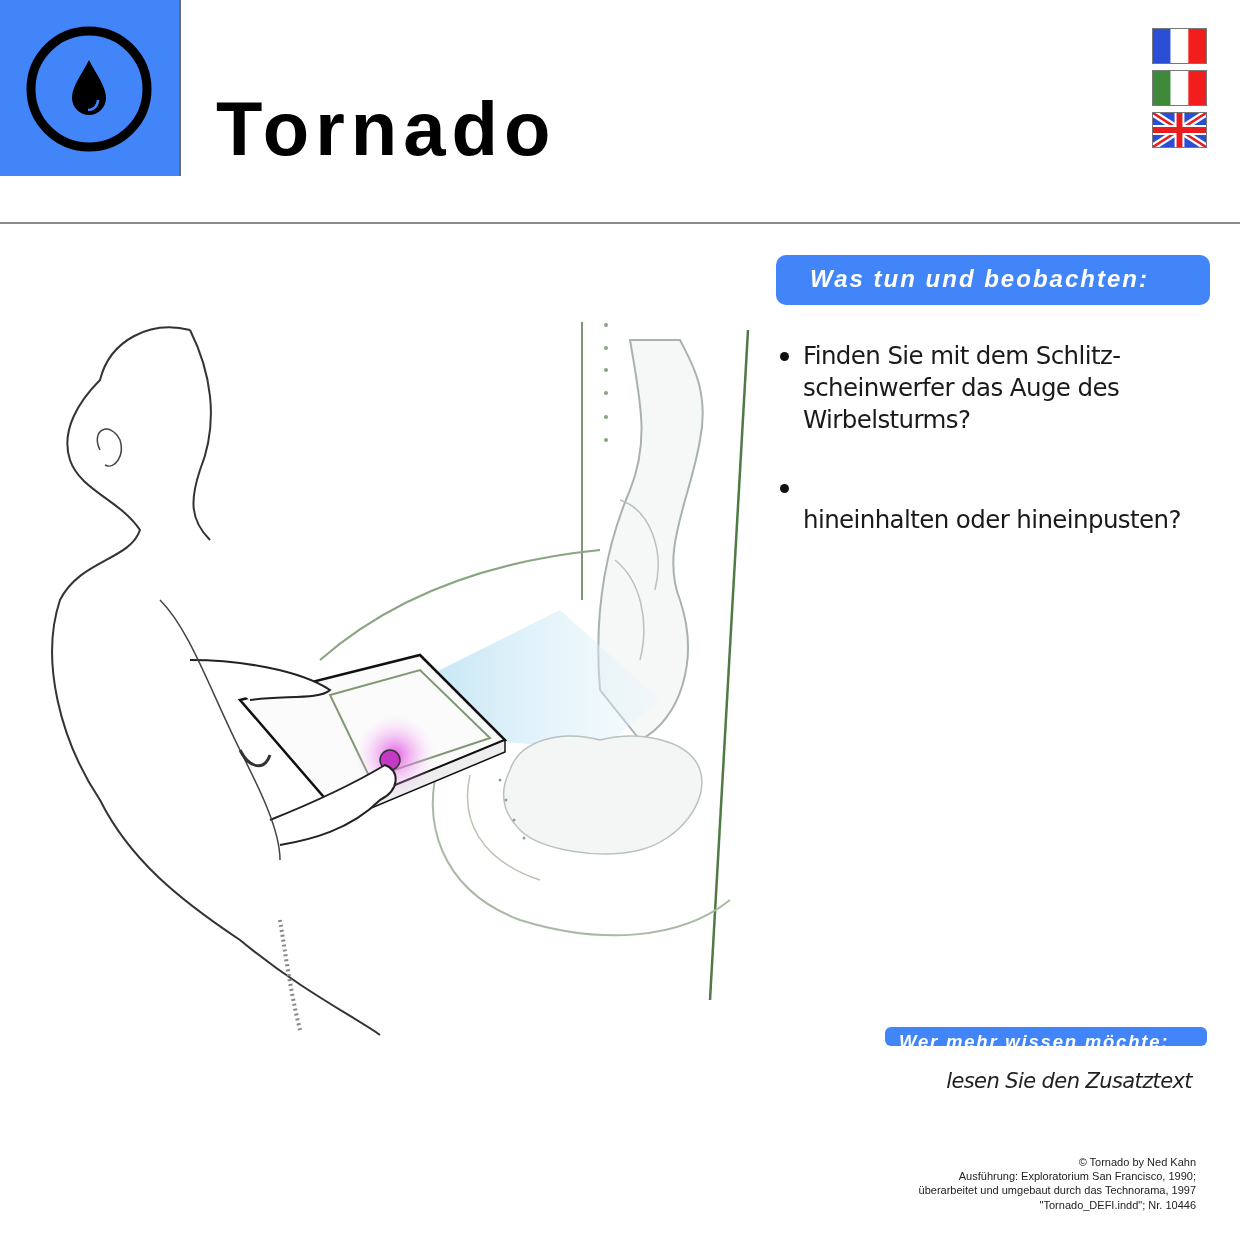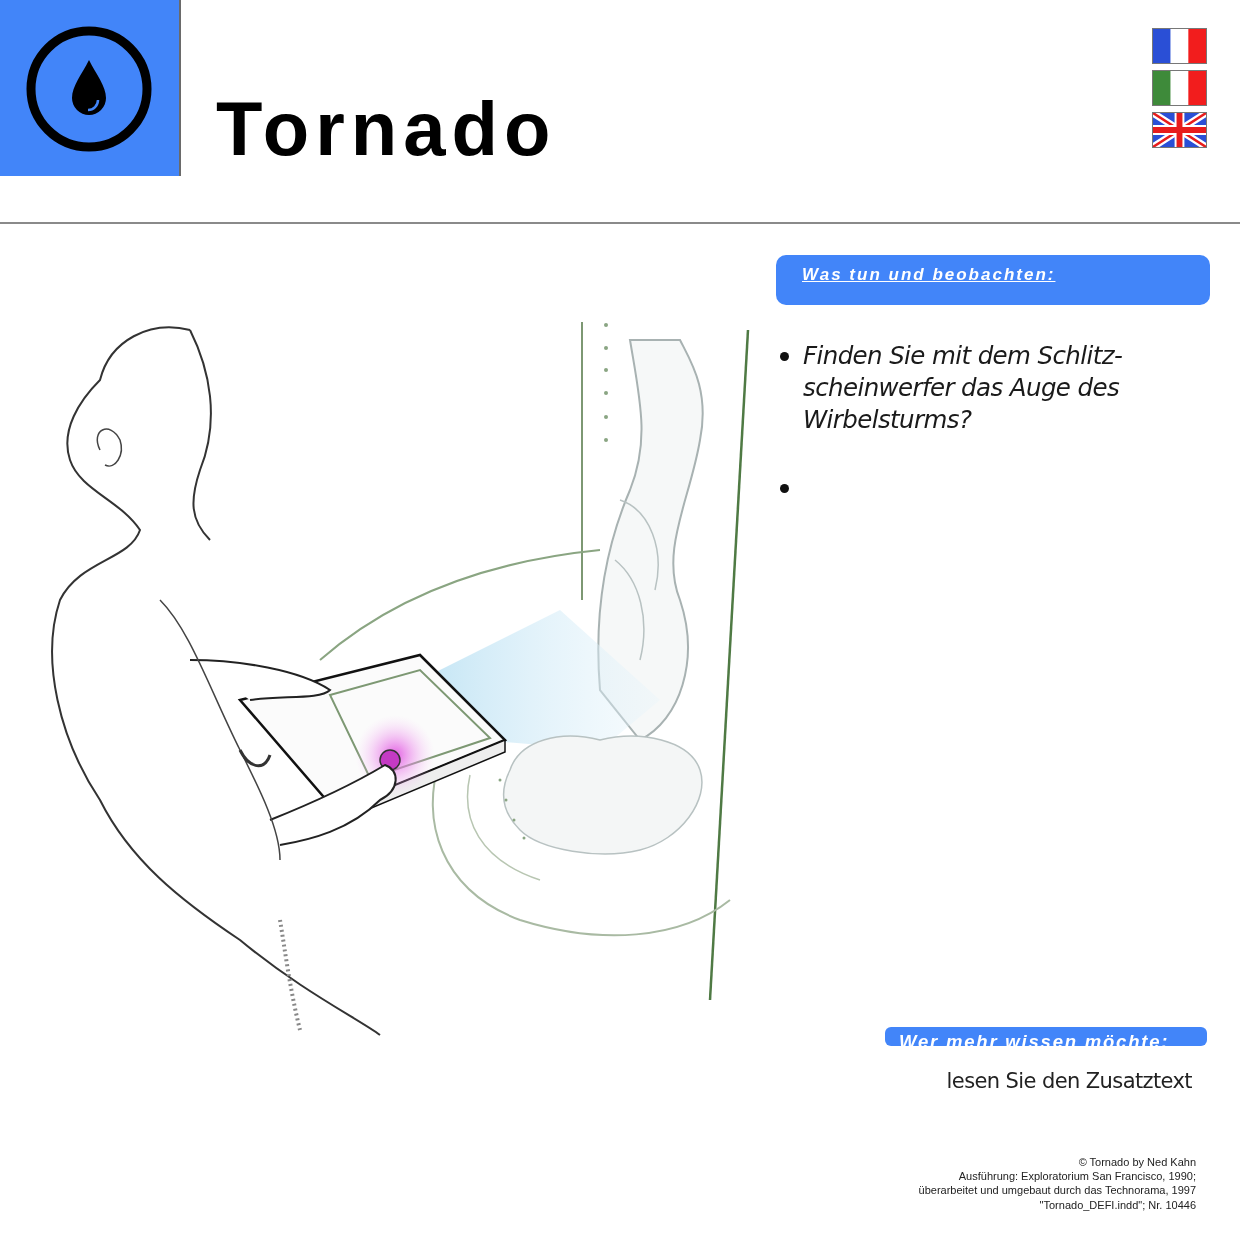--- a/index.html
+++ b/index.html
@@ -21,28 +21,28 @@
     letter-spacing: 6px; color: #000; line-height: 90px;
   }
   .flags { position: absolute; left: 1152px; top: 28px; width: 56px; }
   .flag { display: block; width: 55px; height: 36px; margin-bottom: 6px; box-sizing: border-box; border: 1px solid #777; cursor: pointer; }
   .flag svg { display: block; width: 100%; height: 100%; }
 
   .pill {
     position: absolute; background: #4285f9; color: #fff; font-weight: bold; font-style: italic;
     border-radius: 10px; box-sizing: border-box; white-space: nowrap;
   }
-  .pill-main { left: 776px; top: 255px; width: 434px; height: 50px; font-size: 17px; letter-spacing: 2px; padding: 10px 0 0 26px; text-decoration: underline; }
+  .pill-main { left: 776px; top: 255px; width: 434px; height: 50px; font-size: 24px; letter-spacing: 2px; padding: 10px 0 0 34px; }
   .pill-more { left: 885px; top: 1027px; width: 322px; height: 19px; font-size: 18.5px; letter-spacing: 1.8px; padding: 4px 16px 0 14px; border-radius: 6px; }
 
   .bullets { position: absolute; left: 778px; top: 340px; width: 420px; margin: 0; padding: 0; list-style: none; }
-  .bullets li { position: relative; padding-left: 25px; font-style: italic; font-size: 24.5px; line-height: 32px; color: #1a1a1a; margin-bottom: 36px; font-family: "DejaVu Sans", sans-serif; font-weight: normal; letter-spacing: -0.6px;}
+  .bullets li { position: relative; padding-left: 25px; font-size: 24.5px; line-height: 32px; color: #1a1a1a; margin-bottom: 36px; font-family: "DejaVu Sans", sans-serif; font-weight: normal; letter-spacing: -0.6px;}
   .bullets li .dot { position: absolute; left: 2px; top: 12px; width: 9px; height: 9px; background: #111; border-radius: 50%; }
 
-  .more-text { position: absolute; right: 48px; top: 1069px; font-size: 21px; color: #222; font-family: "DejaVu Sans", sans-serif; letter-spacing: -0.6px; }
+  .more-text { position: absolute; right: 48px; top: 1069px; font-style: italic; font-size: 21px; color: #222; font-family: "DejaVu Sans", sans-serif; letter-spacing: -0.6px; }
 
   .credits { position: absolute; right: 44px; top: 1155px; text-align: right; font-size: 11px; line-height: 14.2px; color: #222; }
   .credits div { white-space: nowrap; }
 
   .illustration { position: absolute; left: 40px; top: 300px; width: 730px; height: 740px; }
 </style>
 </head>
 <body>
 
 <div class="header">
@@ -141,20 +141,21 @@
 <ul class="bullets">
   <li>
     <span class="dot"></span>
     <span>Finden Sie mit dem Schlitz-</span><br>
     <span>scheinwerfer das Auge des</span><br>
     <span>Wirbelsturms?</span>
   </li>
   <li>
     <span class="dot"></span>
     <br>
+    <span>hineinhalten oder hineinpusten?</span>
   </li>
 </ul>
 
 <div class="pill pill-more">Wer mehr wissen möchte:</div>
 <div class="more-text">lesen Sie den Zusatztext</div>
 
 <div class="credits">
   <div>© Tornado by Ned Kahn</div>
   <div>Ausführung: Exploratorium San Francisco, 1990;</div>
   <div>überarbeitet und umgebaut durch das Technorama, 1997</div>

